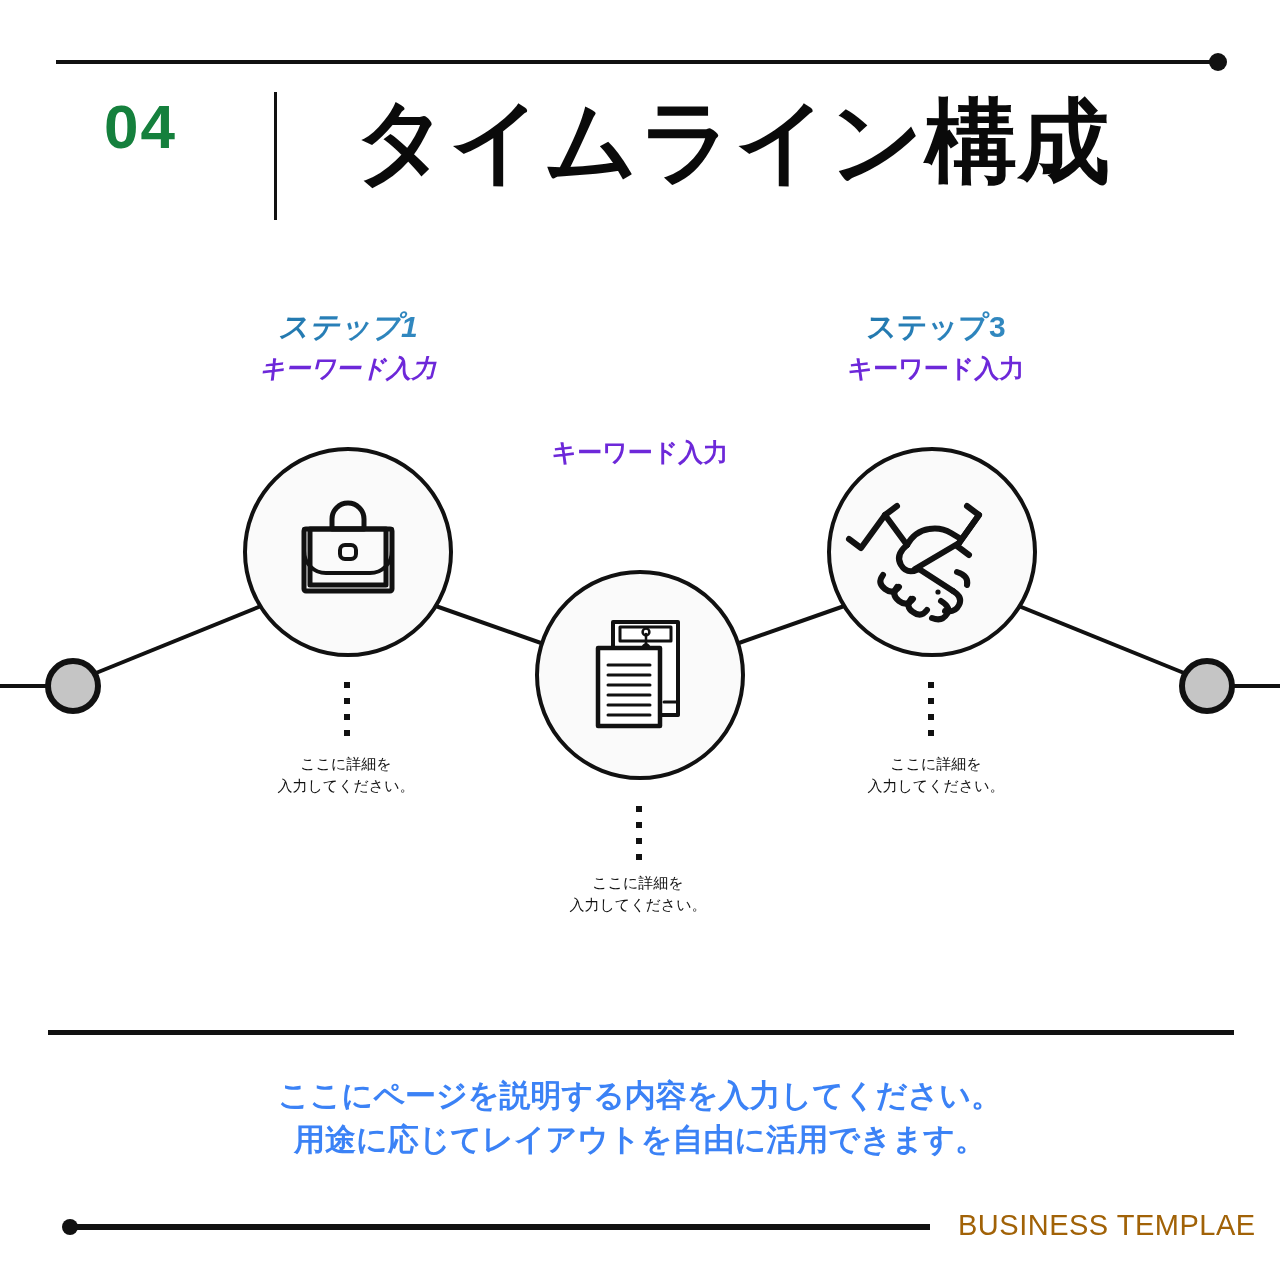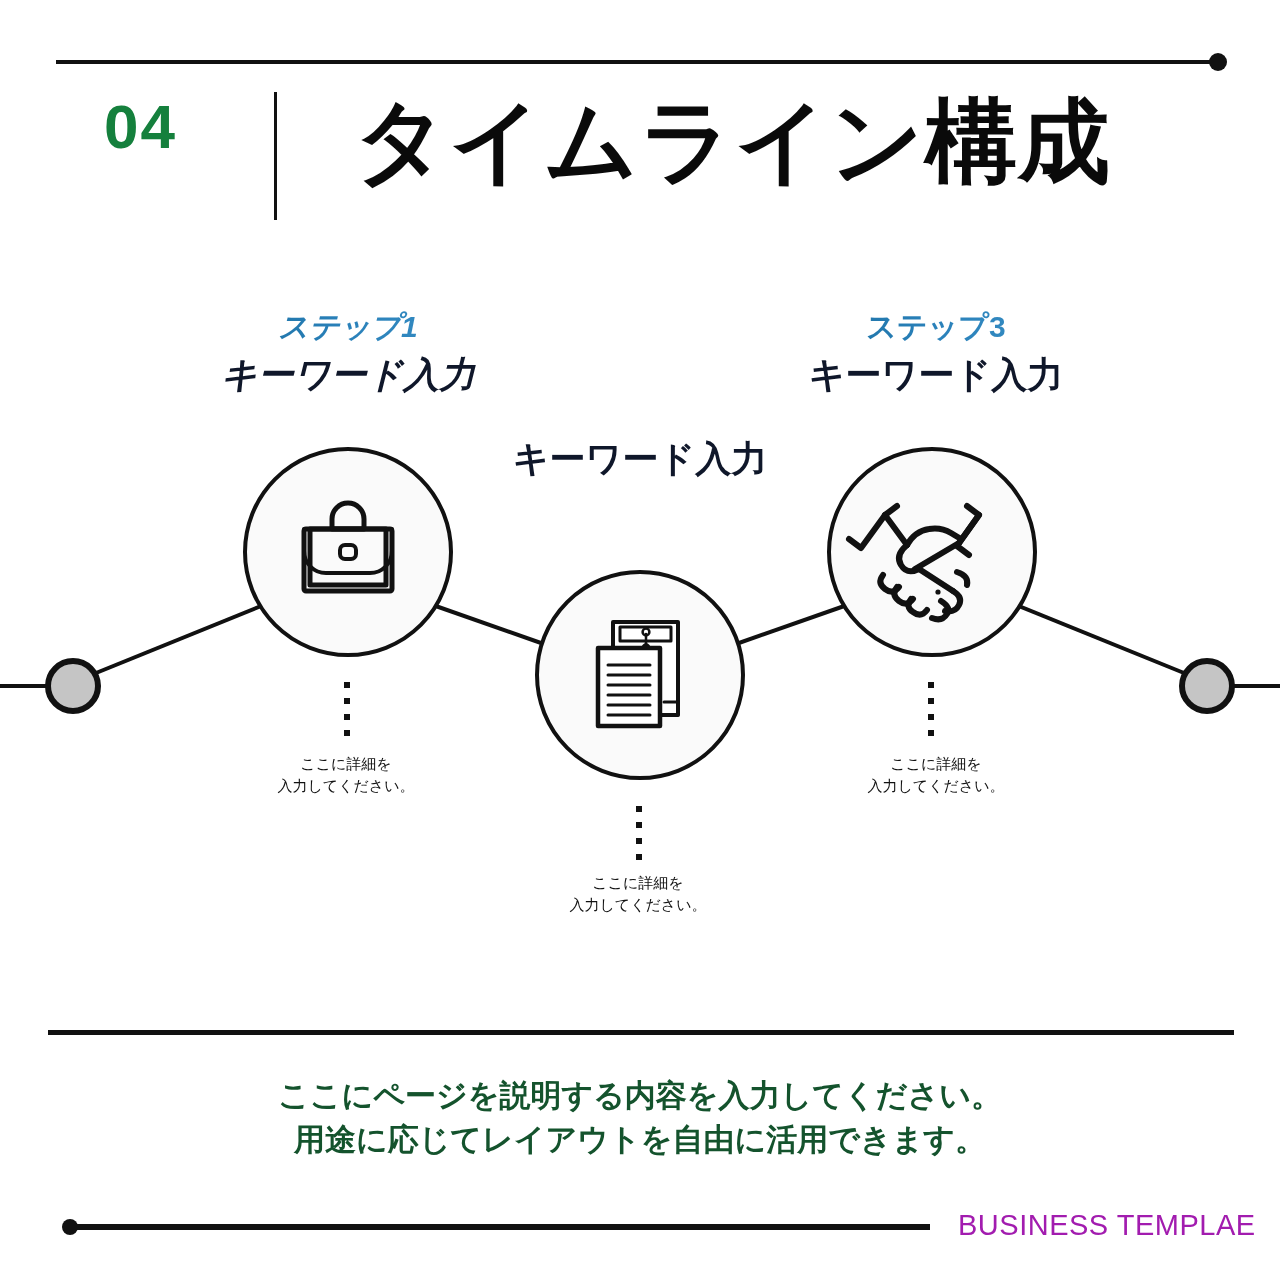--- a/index.html
+++ b/index.html
@@ -42,21 +42,21 @@
   .step-heading {
     position:absolute; text-align:center; width:360px;
   }
   .step-label {
     font-size:30px; font-weight:700; line-height:1.25;
     background:linear-gradient(90deg,#166a99 0%,#2980b9 48%,#3d94c9 100%);
     -webkit-background-clip:text; background-clip:text;
     -webkit-text-fill-color:transparent; color:#1f78a8;
   }
   .step-keyword {
-    font-size:36px; font-weight:700; color:#0f172a; line-height:1.3; margin-top:6px;
+    font-size:25px; font-weight:700; color:#6d28d9; line-height:1.3; margin-top:6px;
   }
   .step-desc {
     position:absolute; text-align:center; width:360px;
     font-size:15px; font-weight:400; color:#111; line-height:1.45;
     white-space:pre-line;
   }
 
   #step1-heading { left:168px; top:308px;font-style:italic; }
   #step2-heading { left:460px; top:430px; }
   #step3-heading { left:756px; top:308px; }
@@ -64,33 +64,33 @@
   #step1-desc { left:166px; top:753px; }
   #step2-desc { left:458px; top:872px; }
   #step3-desc { left:756px; top:753px; }
 
   
   #bottom-rule {
     position:absolute; left:48px; top:1030px; width:1186px; height:5px; background:#111;
   }
   #bottom-note {
     position:absolute; left:0; top:1074px; width:1280px; text-align:center;
-    font-size:31px; font-weight:700; color:#14532d; line-height:1.42; white-space:pre-line;
+    font-size:31px; font-weight:700; color:#3b82f6; line-height:1.42; white-space:pre-line;
   }
 
   #footer-dot {
     position:absolute; left:62px; top:1219px; width:16px; height:16px;
     border-radius:50%; background:#111;
   }
   #footer-rule {
     position:absolute; left:70px; top:1224px; width:860px; height:6px; background:#111;
   }
   #footer-brand {
     position:absolute; left:958px; top:1209px;
-    font-size:29px; font-weight:400; letter-spacing:0.5px; color:#a21caf;
+    font-size:29px; font-weight:400; letter-spacing:0.5px; color:#a16207;
     white-space:nowrap;
   }
 </style>
 </head>
 <body>
 
 <div id="page">
 
   <div id="header-rule"></div>
   <div id="header-rule-dot"></div>

